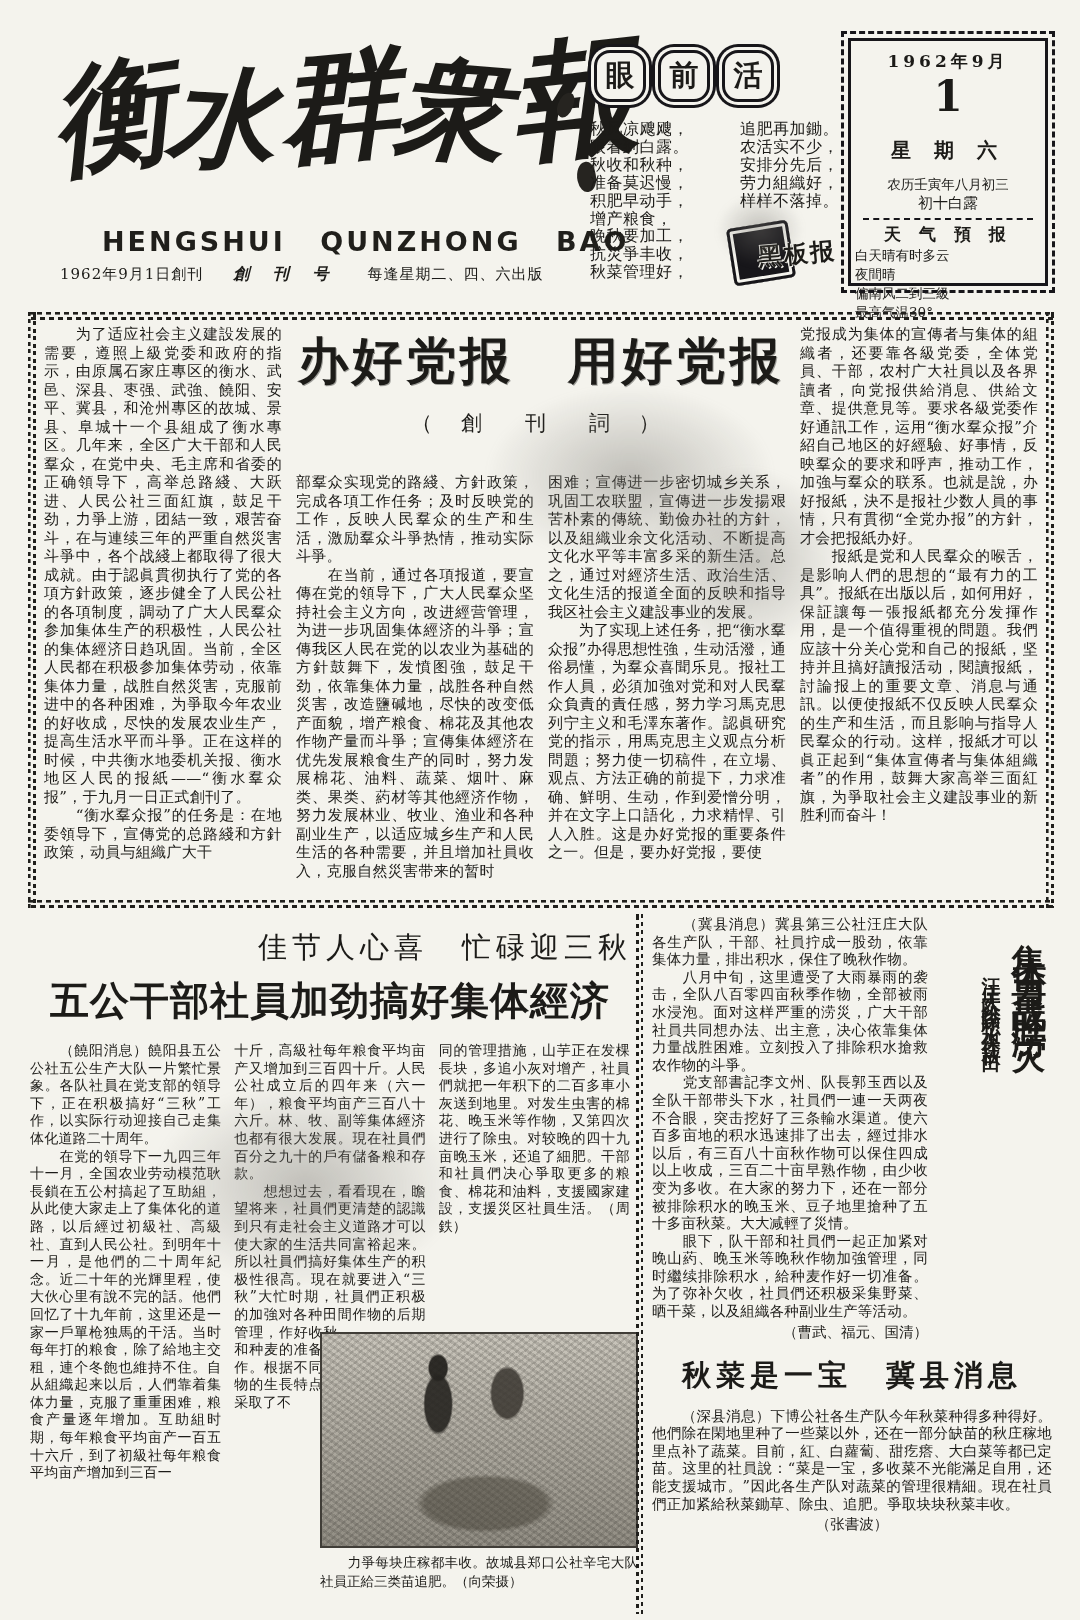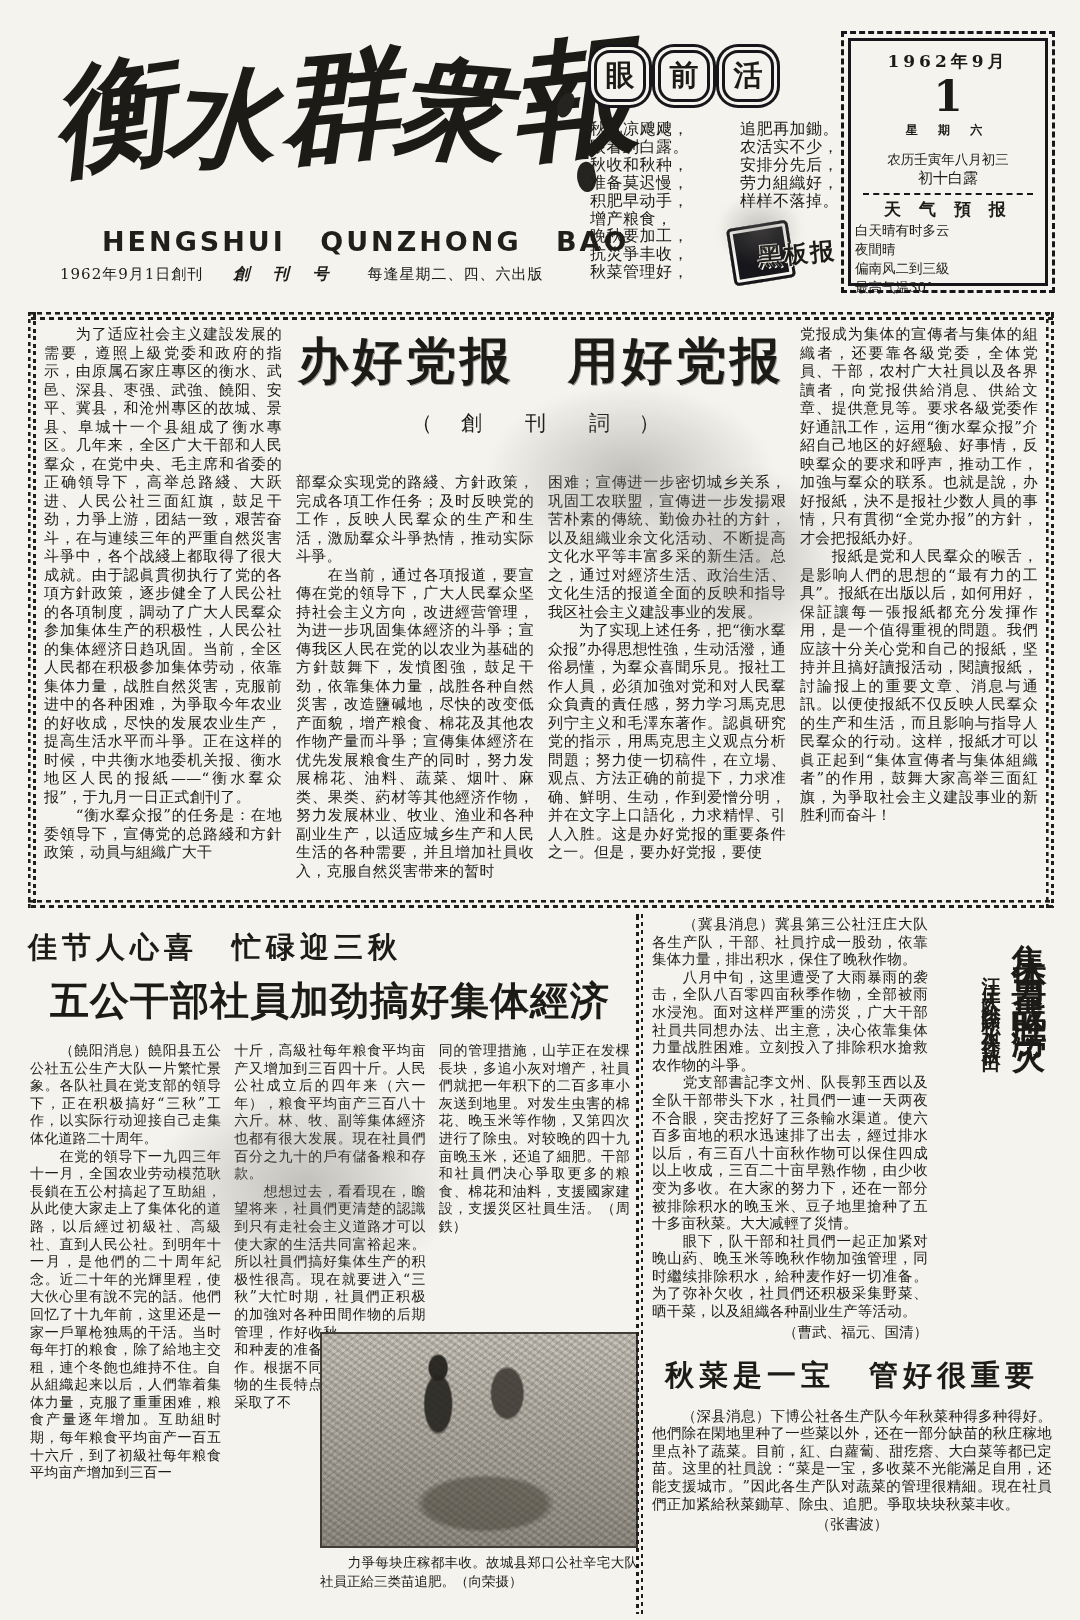--- a/index.html
+++ b/index.html
@@ -41,21 +41,21 @@
     background:#17161a; border-radius:5px; transform:rotate(-9deg);
     box-shadow:inset 0 0 0 3px #17161a, inset 0 0 0 6px #f4f3ed, inset 0 0 0 20px #17161a; }
   .bb-label{ position:absolute; left:28px; top:24px; font-size:24px; font-weight:900;
     letter-spacing:2px; transform:rotate(-5deg); text-shadow:1px 1px 0 #f4f3ed, -1px -1px 0 #f4f3ed; }
   
   .datebox{ position:absolute; left:848px; top:38px; width:200px; height:248px;
     border:3px solid #17161a; outline:3px dashed #17161a; outline-offset:4px;
     background:#f4f3ed; text-align:center; padding-top:9px; }
   .db-ym{ font-size:17px; letter-spacing:4px; font-weight:bold; }
   .db-day{ font-size:42px; font-weight:bold; line-height:1.12; }
-  .db-week{ font-size:12px; font-weight:bold; letter-spacing:8px; margin-top:2px; }
+  .db-week{ font-size:20px; font-weight:bold; letter-spacing:8px; margin-top:17px; }
   .db-lunar{ font-size:13.5px; margin-top:12px; }
   .db-term{ font-size:15px; }
   .db-div{ border-top:2px dashed #17161a; margin:5px 12px 3px; }
   .db-wtitle{ font-size:17px; font-weight:bold; letter-spacing:6px; }
   .db-w{ font-size:13.5px; text-align:left; padding-left:4px; line-height:19px; }
   
   .orn-h{ position:absolute; left:0; right:0; height:8px; background-repeat:repeat-x;
     background-image:repeating-linear-gradient(90deg,#201f1c 0 5px,transparent 5px 9px),
                      repeating-linear-gradient(90deg,#201f1c 0 5px,transparent 5px 9px);
     background-size:100% 2.6px,100% 2.6px; background-position:0 0,3px 5px; }
@@ -69,22 +69,22 @@
     display:flex; gap:14px; }
   .mcol{ flex:1; text-align:justify; font-size:15px; line-height:18.5px;
     white-space:pre-wrap; overflow:hidden; letter-spacing:.3px; }
   .pad-head{ padding-top:148px; }
   .lead-head{ position:absolute; left:24%; width:52%; top:16px; text-align:center; }
   .lead-head .h1{ font-size:50px; font-weight:900; letter-spacing:4px;
     text-shadow:1px 1px 0 rgba(28,27,24,.4); }
   .lead-sub{ font-size:21px; letter-spacing:11px; margin-top:14px; }
   
   .sec2{ position:absolute; left:28px; top:912px; width:604px; height:708px; }
-  .kicker{ position:absolute; left:0; right:0; top:16px; text-align:left;
-    font-size:29px; font-weight:bold; letter-spacing:5px; }
+  .kicker{ position:absolute; left:0; right:0; top:16px; text-align:right;
+    font-size:29px; font-weight:normal; letter-spacing:5px; }
   .head2{ position:absolute; left:0; right:0; top:62px; text-align:center;
     font-size:39px; font-weight:900; letter-spacing:1px;
     font-family:"DejaVu Sans","Liberation Sans",sans-serif; }
   .sec2-cols{ position:absolute; left:2px; right:2px; top:130px; bottom:0;
     display:flex; gap:13px; }
   .scol{ flex:1; font-size:14px; line-height:17.6px; text-align:justify;
     white-space:pre-wrap; overflow:hidden; letter-spacing:.2px; }
   .spacer{ float:right; width:88px; height:545px; shape-outside:inset(290px 0 0 0); }
   .photo-wrap{ position:absolute; left:292px; top:420px; width:318px; }
   .photo{ width:318px; height:216px; border:2px solid #403d37;
@@ -234,21 +234,21 @@
     <div class="v-head">
       <div class="v-title">集体力量战胜涝灾</div>
       <div class="v-sub">汪庄大队排除积水保住秋田</div>
     </div>
     <div class="body-txt">　　（冀县消息）冀县第三公社汪庄大队各生产队，干部、社員拧成一股劲，依靠集体力量，排出积水，保住了晚秋作物。
 　　八月中旬，这里遭受了大雨暴雨的袭击，全队八百零四亩秋季作物，全部被雨水浸泡。面对这样严重的涝災，广大干部社員共同想办法、出主意，决心依靠集体力量战胜困难。立刻投入了排除积水搶救农作物的斗爭。
 　　党支部書記李文州、队長郭玉西以及全队干部带头下水，社員們一連一天两夜不合眼，突击挖好了三条輸水渠道。使六百多亩地的积水迅速排了出去，經过排水以后，有三百八十亩秋作物可以保住四成以上收成，三百二十亩早熟作物，由少收变为多收。在大家的努力下，还在一部分被排除积水的晚玉米、豆子地里搶种了五十多亩秋菜。大大减輕了災情。
 　　眼下，队干部和社員們一起正加紧对晚山葯、晚玉米等晚秋作物加強管理，同时繼续排除积水，給种麦作好一切准备。为了弥补欠收，社員們还积极采集野菜、晒干菜，以及組織各种副业生产等活动。</div>
     <div class="flood-by">（曹武、福元、国清）</div>
     <div class="veg">
-      <div class="veg-head">秋菜是一宝　管好很重要</div>
+      <div class="veg-head">秋菜是一宝　冀县消息</div>
       <div class="body-txt">　　（深县消息）下博公社各生产队今年秋菜种得多种得好。他們除在閑地里种了一些菜以外，还在一部分缺苗的秋庄稼地里点补了蔬菜。目前，紅、白蘿蔔、甜疙瘩、大白菜等都已定苗。这里的社員說：“菜是一宝，多收菜不光能滿足自用，还能支援城市。”因此各生产队对蔬菜的管理很精細。現在社員們正加紧給秋菜鋤草、除虫、追肥。爭取块块秋菜丰收。</div>
       <div class="veg-by">（张書波）</div>
     </div>
   </div>
 
   <div class="smudge s1"></div>
   <div class="smudge s2"></div>
   <div class="smudge s3"></div>
   <div class="smudge s4"></div>
 

